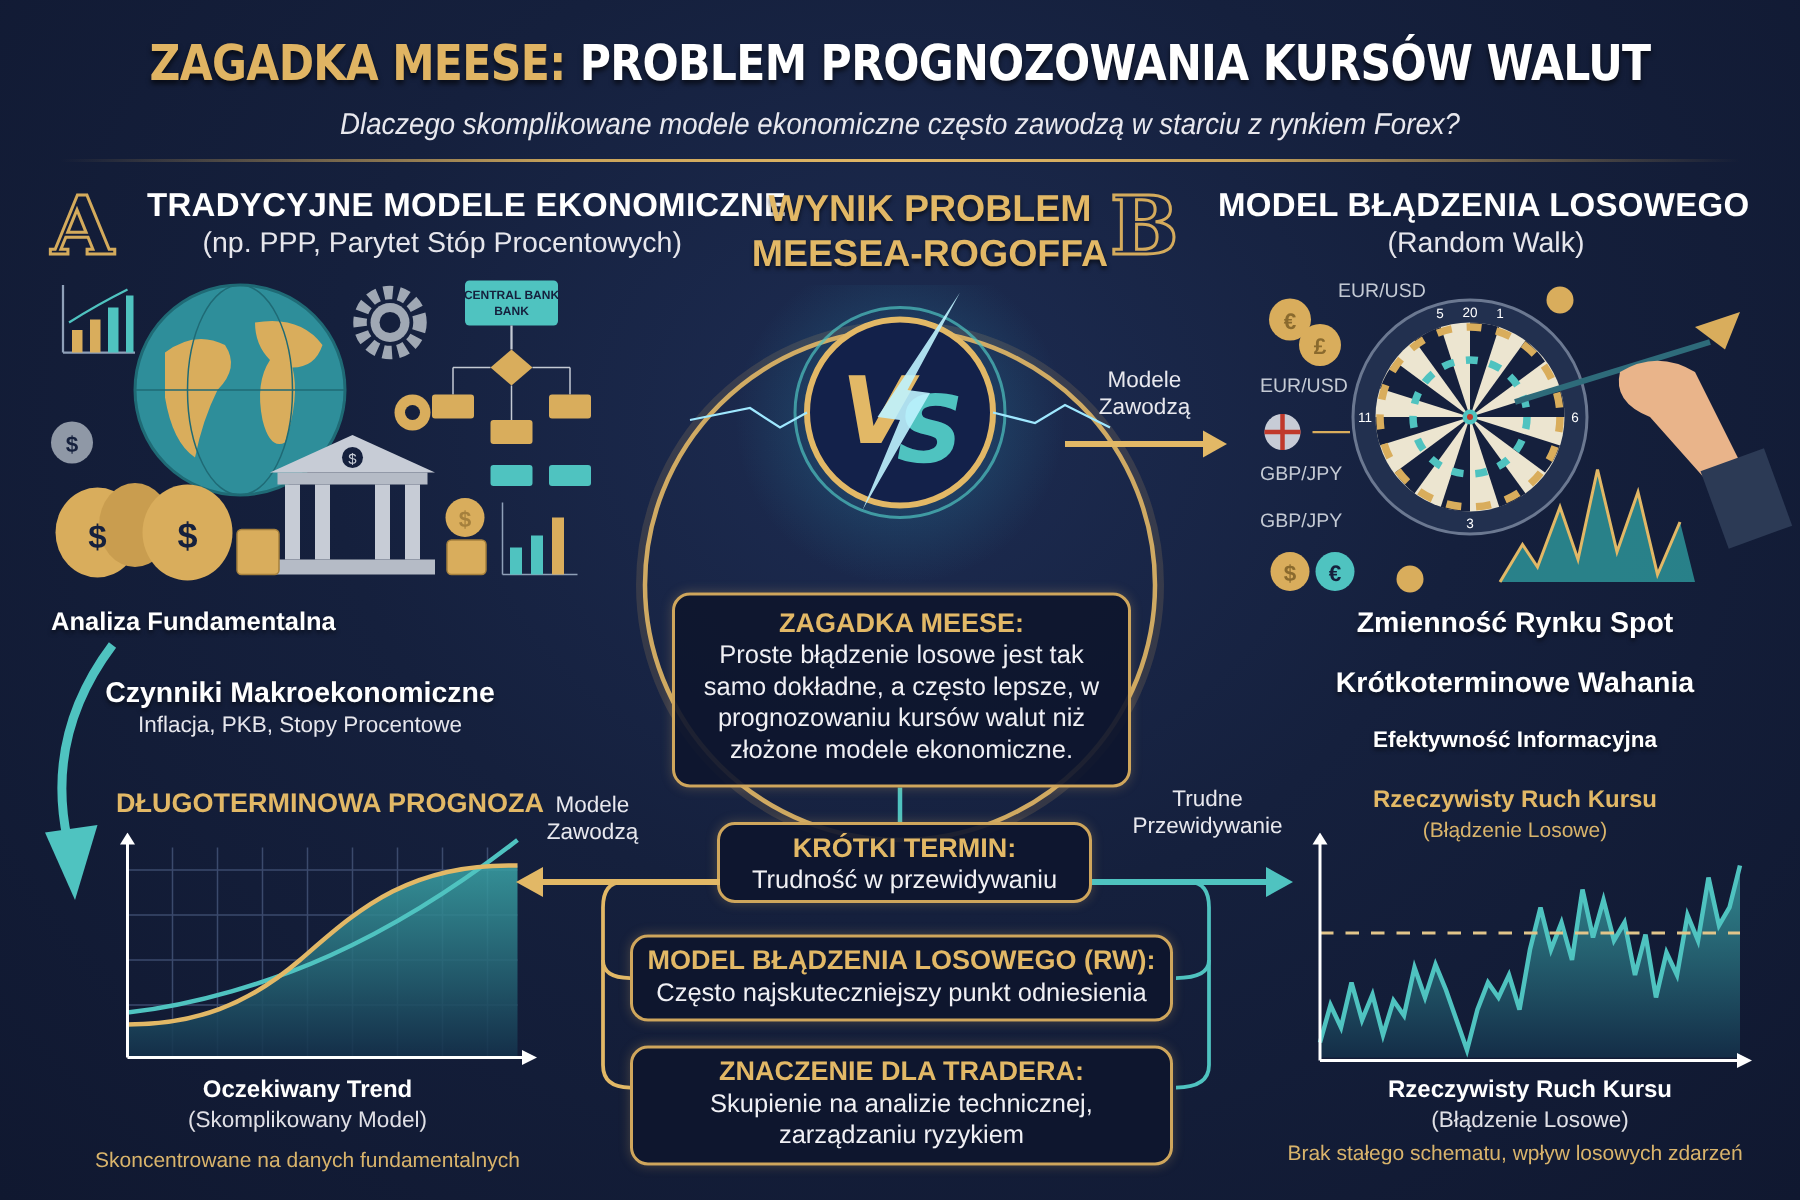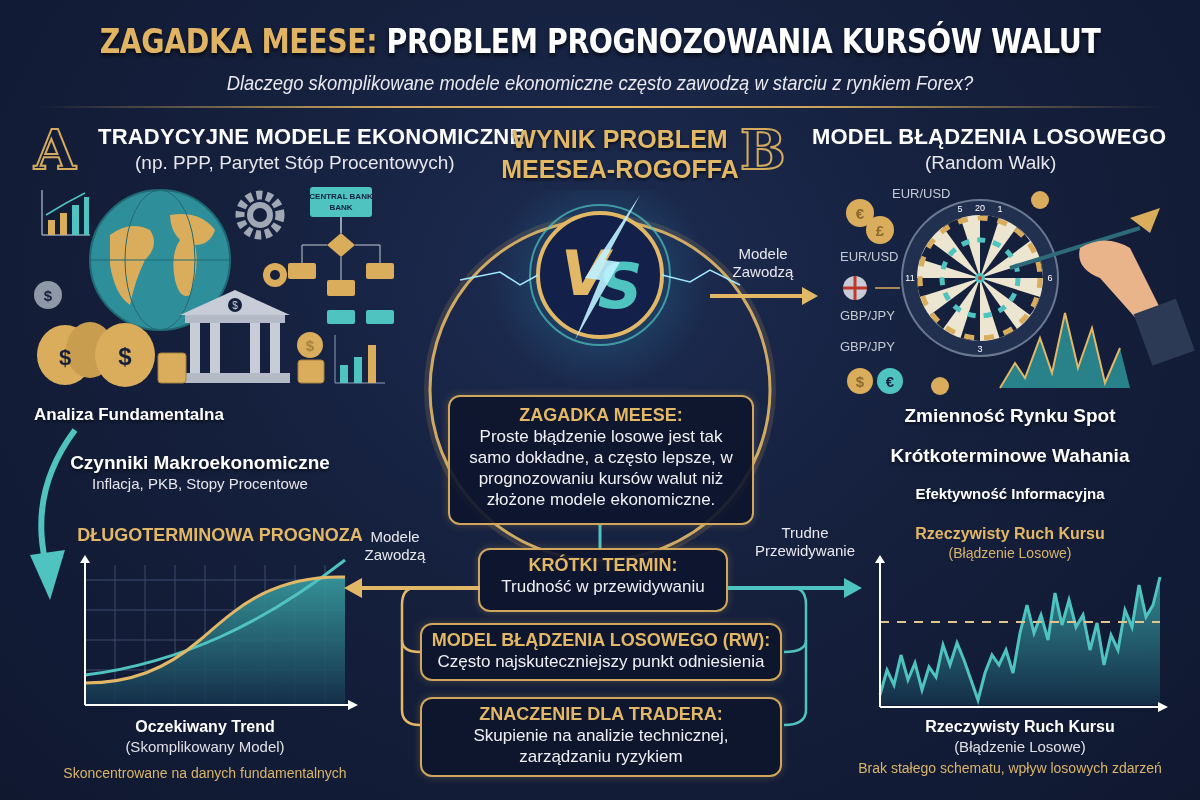--- a/index.html
+++ b/index.html
@@ -226,21 +226,21 @@
 <div class="abs label-small" style="left:728px; top:245px; width:70px;">Modele Zawodzą</div>
 <svg class="abs" style="left:710px; top:284px;" width="110" height="24">
   <line x1="0" y1="12" x2="95" y2="12" stroke="#e2b866" stroke-width="4"></line>
   <polygon points="92,3 108,12 92,21" fill="#e2b866"></polygon>
 </svg>
 
 <div class="abs box" style="left:448px; top:395px; width:306px; height:130px; padding-top:8px;">
   <div class="bh">ZAGADKA MEESE:</div>
   <div class="bt" style="padding:0 10px;">Proste błądzenie losowe jest tak samo dokładne, a często lepsze, w prognozowaniu kursów walut niż złożone modele ekonomiczne.</div>
 </div>
-<div class="abs box" style="left:478px; top:548px; width:250px; height:64px; padding-top:5px;">
+<div class="abs box" style="left:478px; top:548px; width:250px; height:54px; padding-top:5px;">
   <div class="bh">KRÓTKI TERMIN:</div>
   <div class="bt">Trudność w przewidywaniu</div>
 </div>
 <div class="abs box" style="left:420px; top:623px; width:362px; height:58px; padding-top:5px;">
   <div class="bh">MODEL BŁĄDZENIA LOSOWEGO (RW):</div>
   <div class="bt">Często najskuteczniejszy punkt odniesienia</div>
 </div>
 <div class="abs box" style="left:420px; top:697px; width:362px; height:80px; padding:5px 40px 0;">
   <div class="bh">ZNACZENIE DLA TRADERA:</div>
   <div class="bt">Skupienie na analizie technicznej, zarządzaniu ryzykiem</div>

